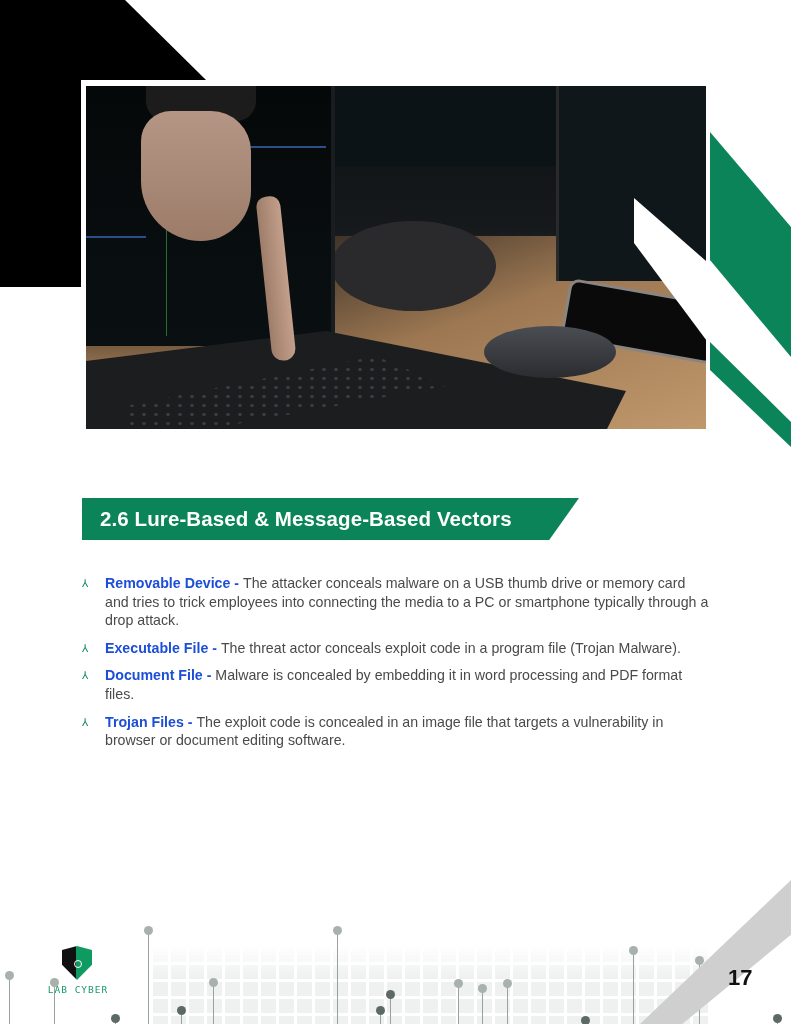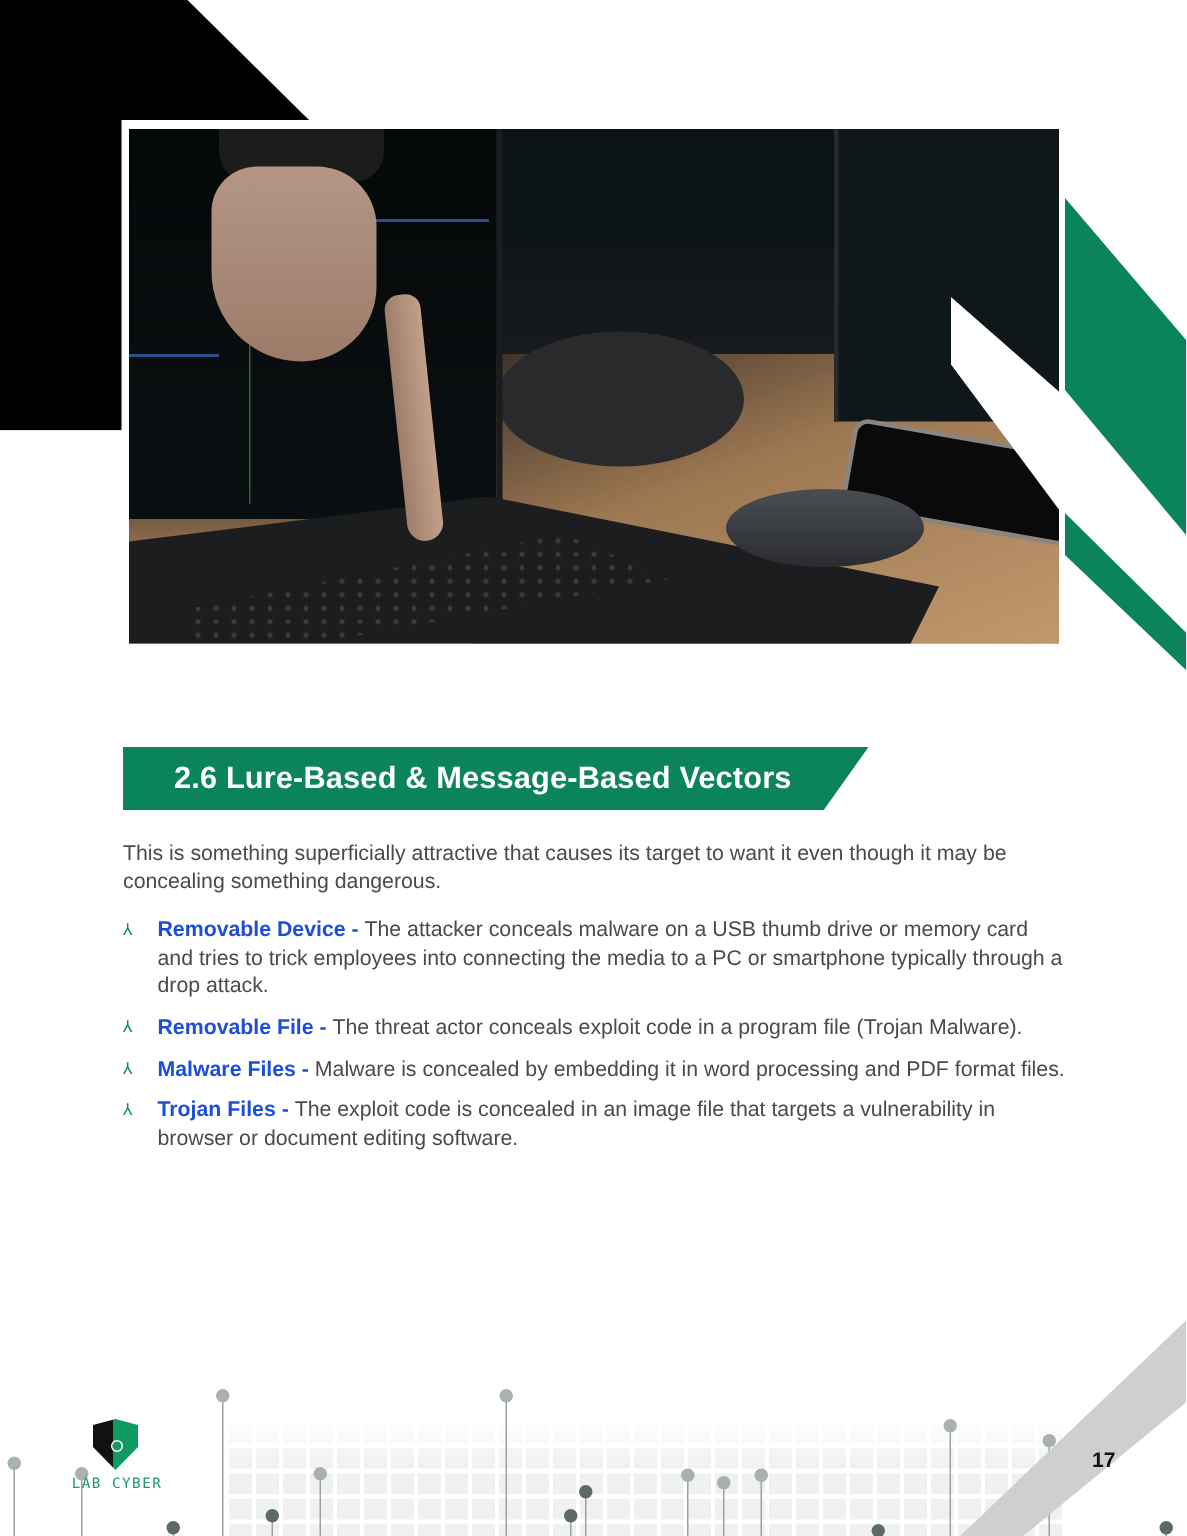--- a/index.html
+++ b/index.html
@@ -102,21 +102,21 @@
 
   
   .section-banner {
     left: 82px; top: 498px; width: 497px; height: 42px;
     background: #0a8458;
     clip-path: polygon(0 0, 100% 0, 94% 100%, 0 100%);
     display: flex; align-items: center;
   }
   .section-banner span {
     color: #fff; font-weight: bold; font-size: 20.5px;
-    padding-left: 34px; letter-spacing: 0.1px;
+    padding-left: 18px; letter-spacing: 0.1px;
   }
 
   
   .content {
     left: 82px; top: 560px; width: 630px;
     color: #4a4a4a; font-size: 14.2px; line-height: 18.6px;
   }
   .content p { margin: 0 0 9px 0; }
   .bullets { list-style: none; margin: 14px 0 0 0; padding: 0; }
   .bullets li { position: relative; padding-left: 23px; margin-bottom: 9px; }
@@ -143,21 +143,21 @@
     width: 9px; height: 9px; border-radius: 50%; background: #a9b1ad;
   }
   .pin.dark::before { background: #5d6a63; }
 
   .page-stripe {
     left: 640px; top: 880px; width: 151px; height: 144px;
     background: #cfcfcf;
     clip-path: polygon(100% 0, 100% 38%, 28% 100%, 0 100%);
   }
   .page-number {
-    left: 728px; top: 965px; font-weight: bold; font-size: 14px; color: #111;
+    left: 728px; top: 965px; font-weight: bold; font-size: 22px; color: #111;
   }
 
   
   .logo { left: 40px; top: 946px; width: 76px; height: 52px; }
   .logo .shield {
     position: absolute; left: 22px; top: 0; width: 30px; height: 34px;
     background: linear-gradient(90deg, #111 0 45%, #0f9a62 45% 100%);
     clip-path: polygon(50% 0, 100% 12%, 100% 55%, 50% 100%, 0 55%, 0 12%);
   }
   .logo .shield-dot {
@@ -195,33 +195,32 @@
 </div>
 <div class="abs white-stripe"></div>
 <div class="abs green-stripe-1"></div>
 <div class="abs green-stripe-2"></div>
 
 <div class="abs section-banner">
   <span>2.6  Lure-Based &amp; Message-Based Vectors</span>
 </div>
 
 <div class="abs content">
-  <p>This is something superficially attractive that causes its target to want it even though it may be concealing something dangerous.</p>
   <ul class="bullets">
     <li>
       <span class="bullet-icon">⅄</span>
       <span class="term">Removable Device - </span><span>The attacker conceals malware on a USB thumb drive or memory card and tries to trick employees into connecting the media to a PC or smartphone typically through a drop attack.</span>
     </li>
     <li>
       <span class="bullet-icon">⅄</span>
-      <span class="term">Removable File - </span><span>The threat actor conceals exploit code in a program file (Trojan Malware).</span>
-    </li>
-    <li>
-      <span class="bullet-icon">⅄</span>
-      <span class="term">Malware Files - </span><span>Malware is concealed by embedding it in word processing and PDF format files.</span>
+      <span class="term">Executable File - </span><span>The threat actor conceals exploit code in a program file (Trojan Malware).</span>
+    </li>
+    <li>
+      <span class="bullet-icon">⅄</span>
+      <span class="term">Document File - </span><span>Malware is concealed by embedding it in word processing and PDF format files.</span>
     </li>
     <li>
       <span class="bullet-icon">⅄</span>
       <span class="term">Trojan Files - </span><span>The exploit code is concealed in an image file that targets a vulnerability in browser or document editing software.</span>
     </li>
   </ul>
 </div>
 
 <div class="abs footer-deco">
   <div class="footer-grid"></div>

